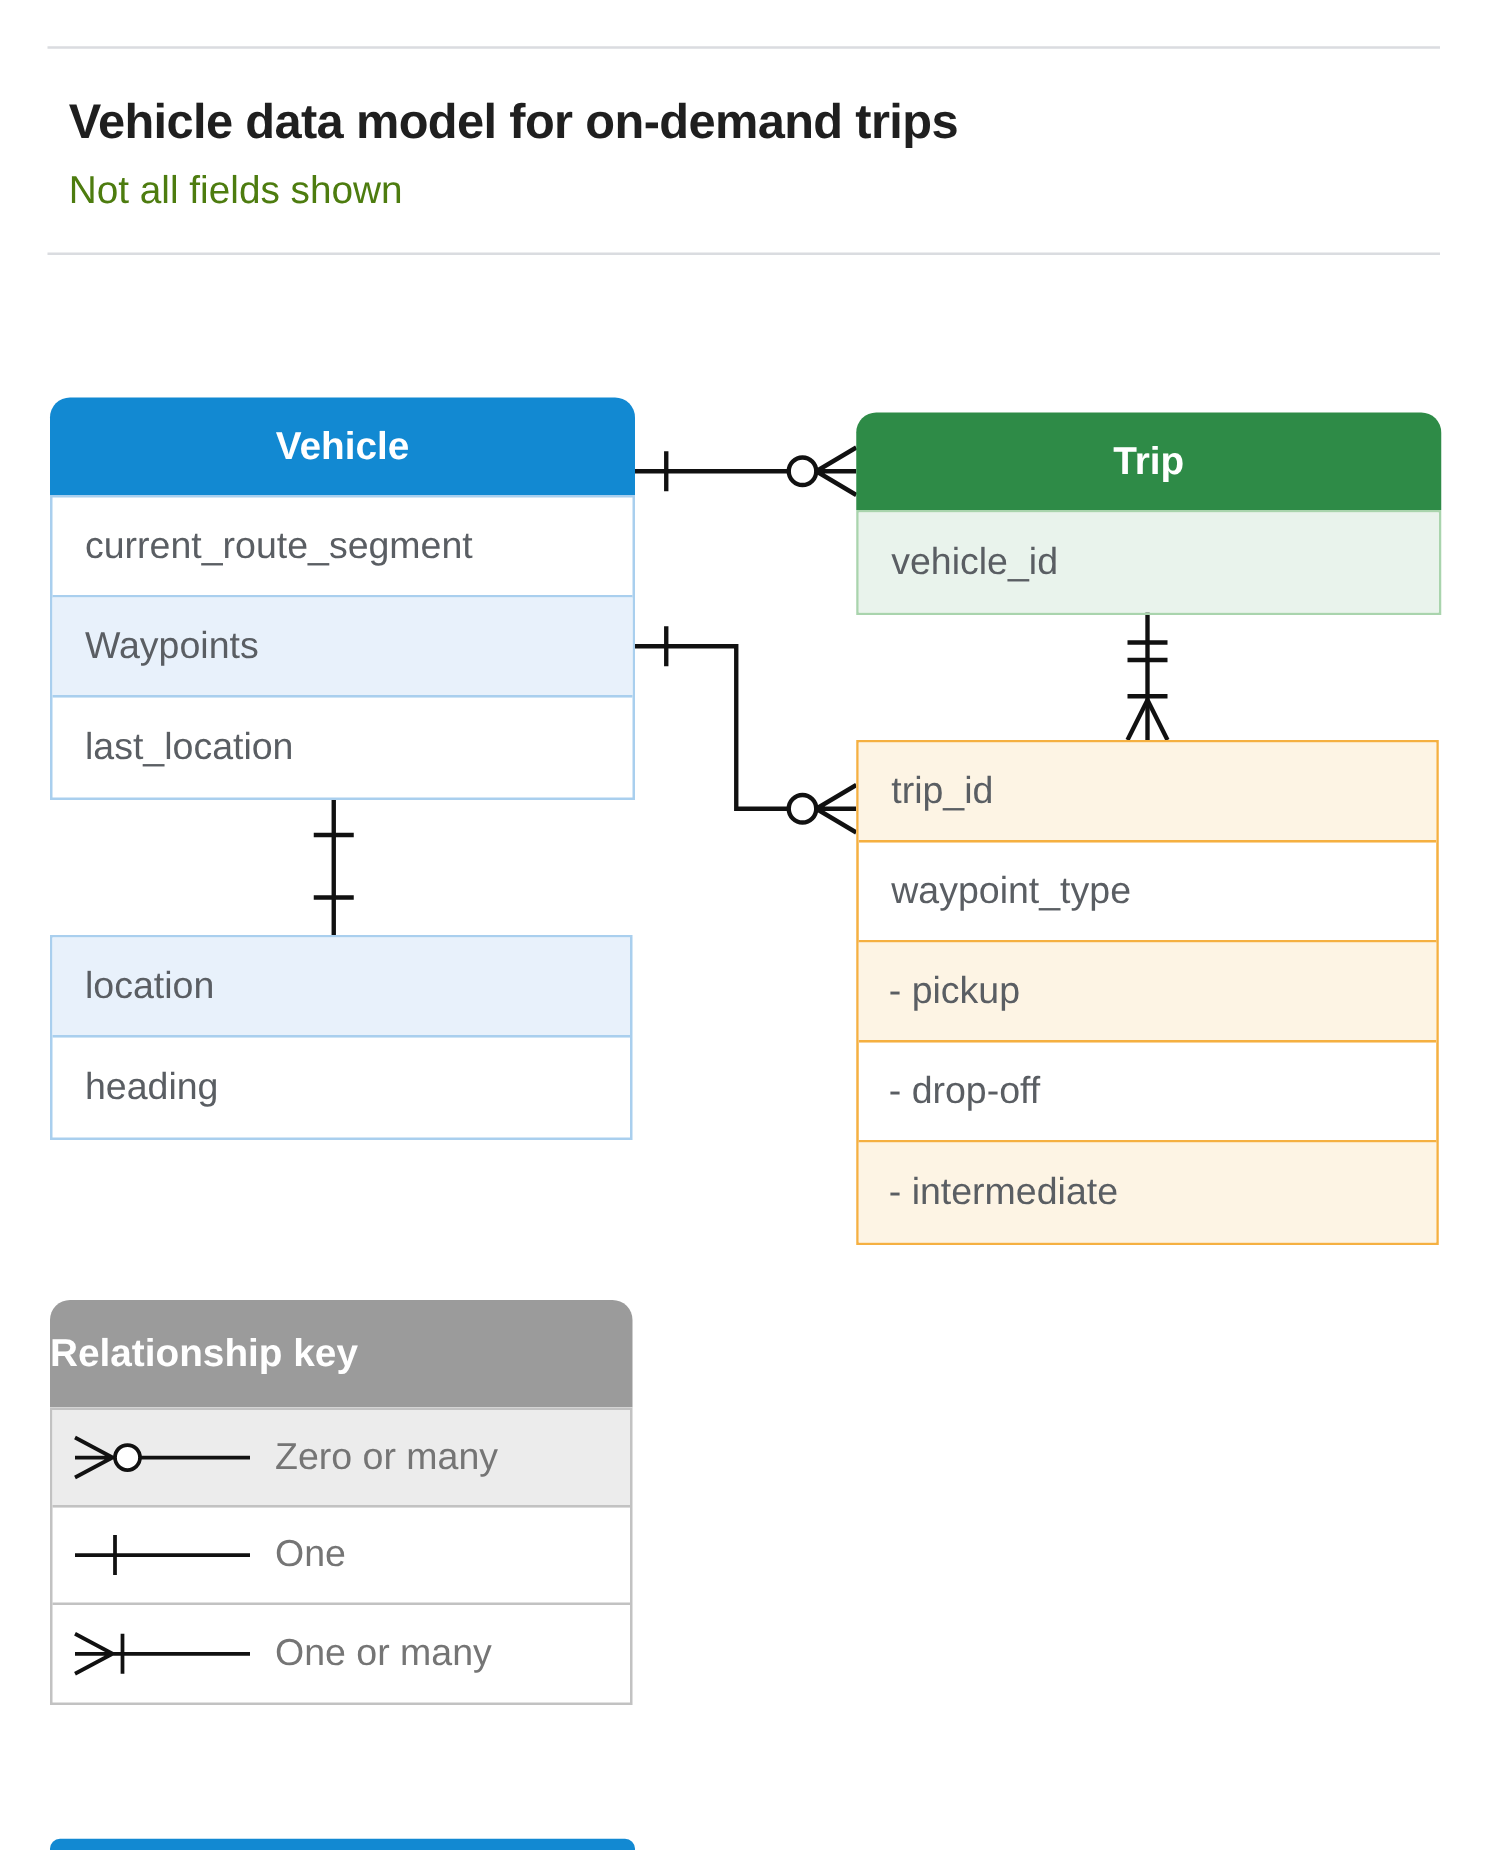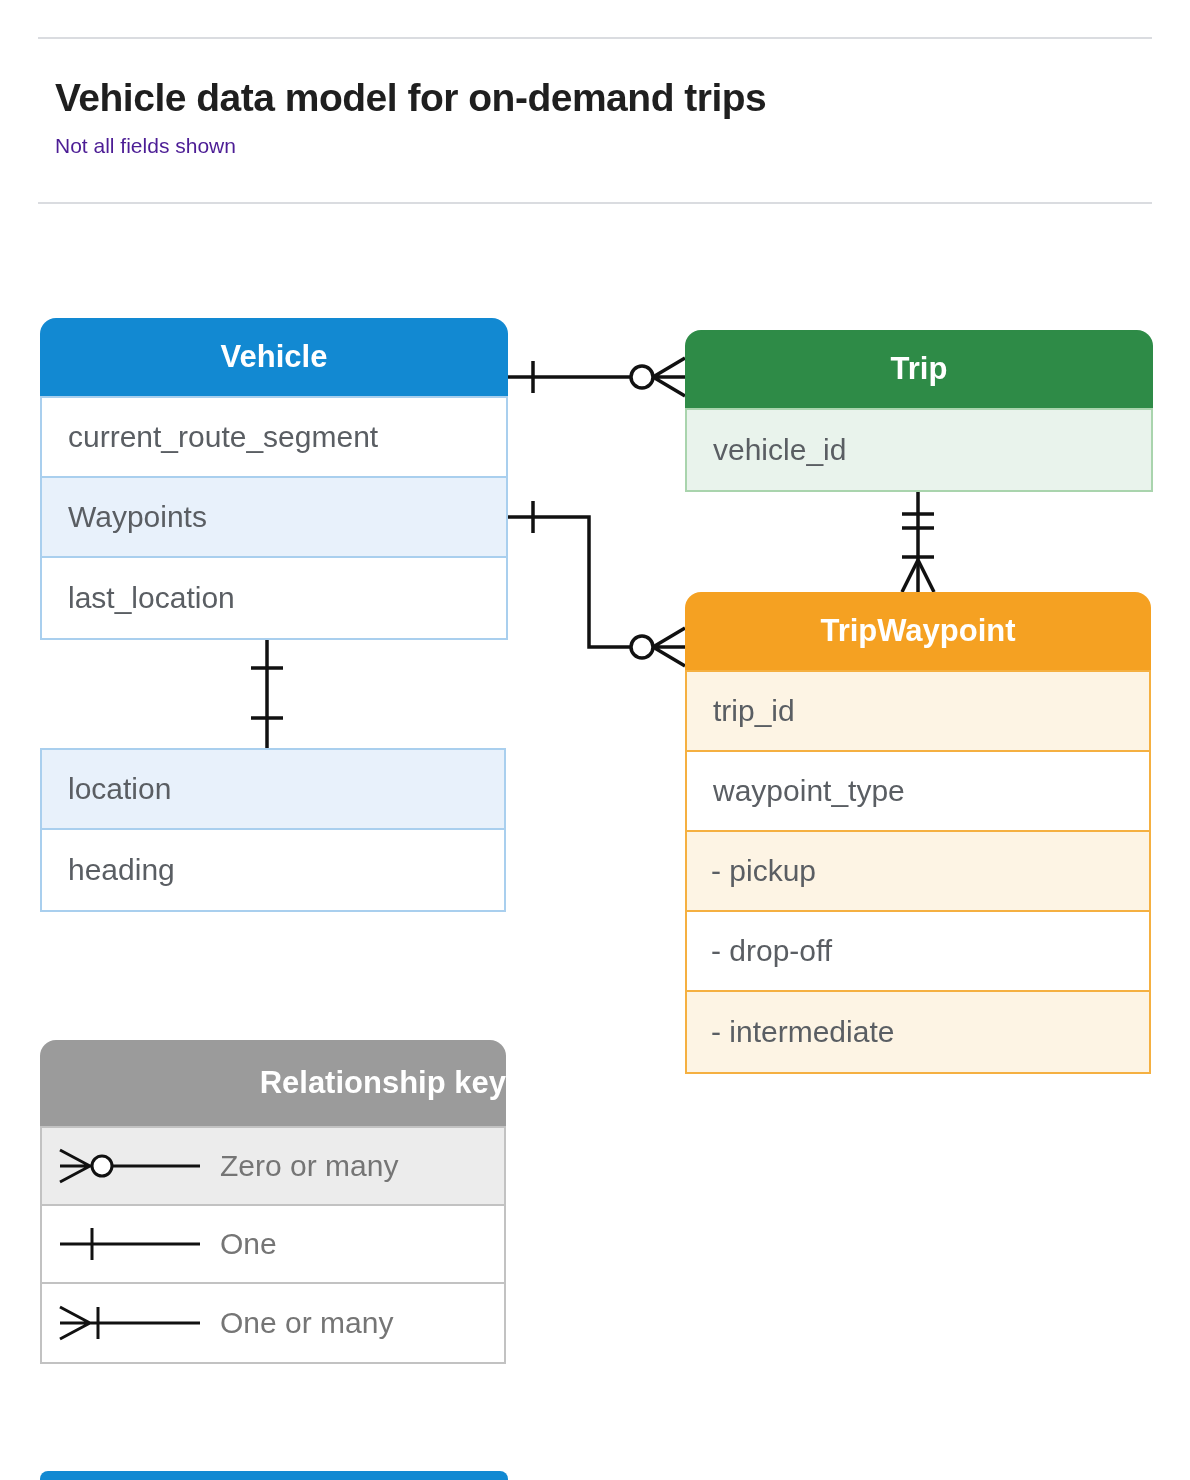--- a/index.html
+++ b/index.html
@@ -13,21 +13,21 @@
   body{
     width:1190px;height:1480px;position:relative;background:#ffffff;
     font-family:"Liberation Sans","DejaVu Sans",sans-serif;
     overflow:hidden;
   }
   .hr{position:absolute;height:2px;background:#dadce0;left:38px;width:1114px;}
   .page-title{
     position:absolute;left:55px;top:76px;font-size:39px;font-weight:bold;
     color:#1f1f1f;letter-spacing:-0.5px;
   }
-  .page-subtitle{position:absolute;left:55px;top:134px;font-size:21px;color:#4c1d95;text-align:center;}
+  .page-subtitle{position:absolute;left:55px;top:134px;font-size:31px;color:#4d7c0f;text-align:center;}
 
   .entity{position:absolute;}
   .entity-header{
     height:78px;border-radius:16px 16px 0 0;display:flex;align-items:center;
     justify-content:center;color:#ffffff;font-weight:bold;font-size:31px;
   }
   .entity-rows{background:#ffffff;}
   .row{
     height:80px;display:flex;align-items:center;padding-left:26px;
     font-size:30px;color:var(--field-text);box-sizing:border-box;
@@ -48,21 +48,21 @@
 
   .theme-orange .entity-header{background:var(--orange);}
   .theme-orange .entity-rows{border:2px solid var(--orange-border);}
   .theme-orange .row{border-bottom:2px solid var(--orange-border);}
   .theme-orange .row:last-child{border-bottom:none;}
   .theme-orange .row.shaded{background:var(--orange-light);}
 
   .legend{position:absolute;left:40px;top:1040px;width:466px;}
   .legend-header{
     height:86px;background:var(--gray);border-radius:16px 16px 0 0;
-    display:flex;align-items:center;justify-content:flex-end;
+    display:flex;align-items:center;justify-content:flex-start;
     color:#ffffff;font-weight:bold;font-size:31px;
   }
   .legend-rows{border:2px solid var(--gray-border);background:#fff;}
   .legend-row{
     height:78px;display:flex;align-items:center;padding-left:14px;
     border-bottom:2px solid var(--gray-border);box-sizing:border-box;
   }
   .legend-row:last-child{border-bottom:none;}
   .legend-row.shaded{background:var(--gray-light);}
   .legend-symbol{width:150px;height:44px;flex:0 0 auto;}
@@ -138,23 +138,20 @@
     <span>Trip</span>
   </div>
   <div class="entity-rows">
     <div class="row shaded">
       <span>vehicle_id</span>
     </div>
   </div>
 </div>
 
 <div class="entity theme-orange" style="left:685px;top:592px;width:466px">
-  <div class="entity-header">
-    <span>TripWaypoint</span>
-  </div>
   <div class="entity-rows">
     <div class="row shaded">
       <span>trip_id</span>
     </div>
     <div class="row">
       <span>waypoint_type</span>
     </div>
     <div class="row shaded indent">
       <span>- pickup</span>
     </div>

